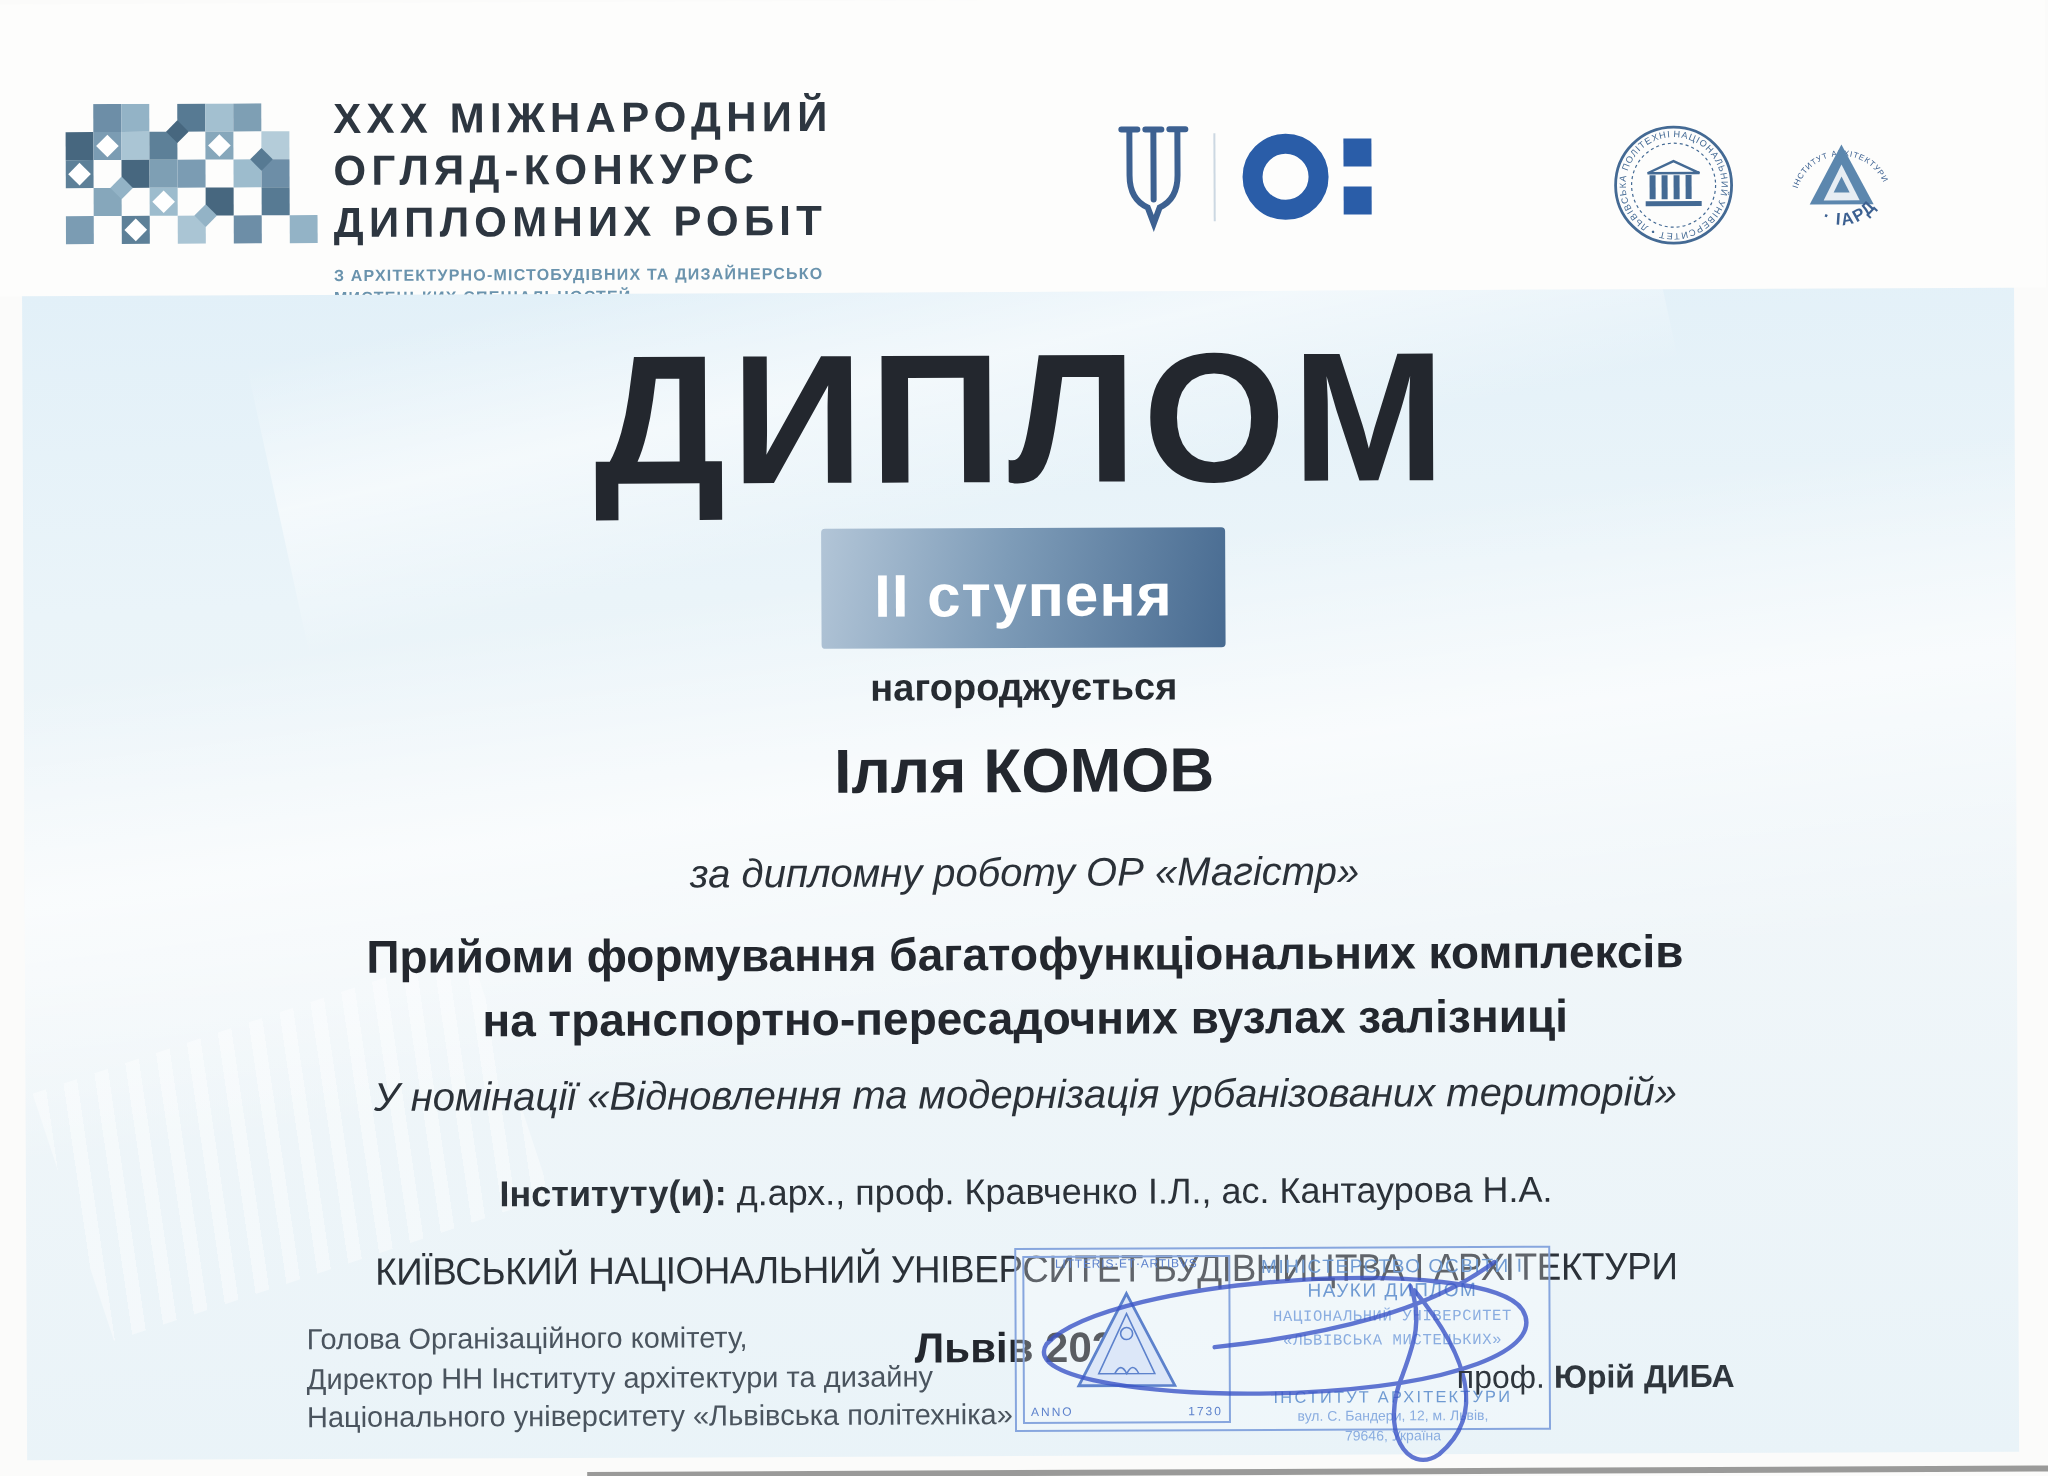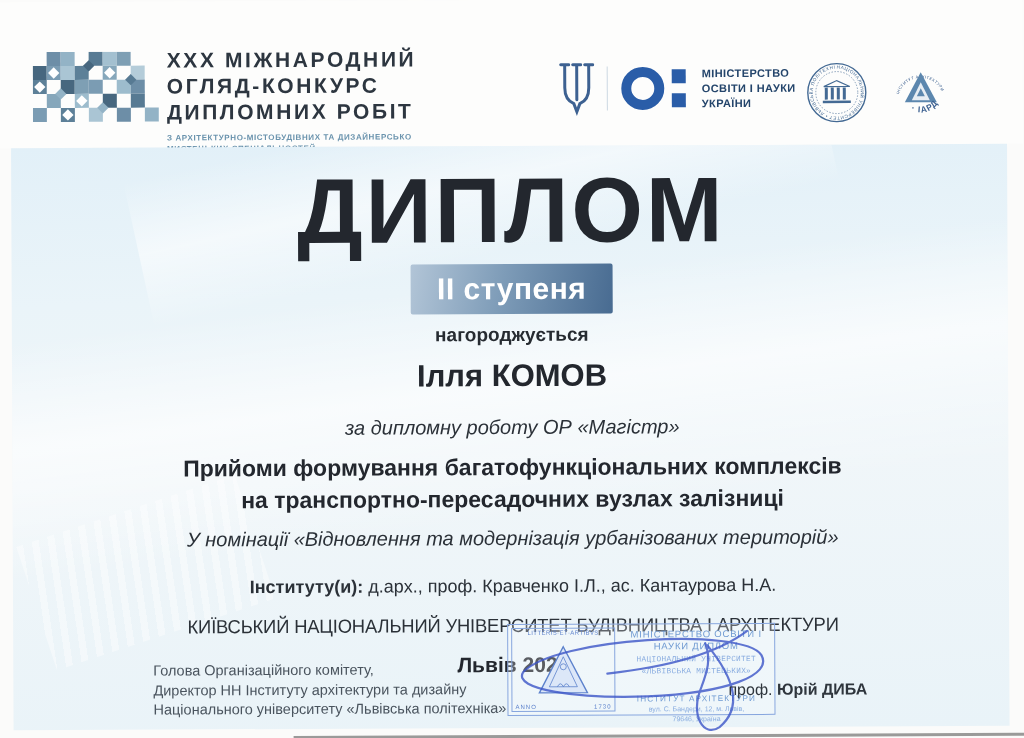--- a/index.html
+++ b/index.html
@@ -33,21 +33,21 @@
     transform:rotate(-7deg);}
   .sheen2{position:absolute;left:120px;top:-40px;width:700px;height:150px;
     background:linear-gradient(180deg,rgba(255,255,255,0),rgba(255,255,255,.55),rgba(255,255,255,0));
     transform:rotate(-12deg);}
   .sketch{position:absolute;left:18px;top:360px;width:230px;height:130px;opacity:.45;
     background:repeating-linear-gradient(100deg,rgba(255,255,255,.9) 0 7px,rgba(230,242,248,0) 7px 16px);
     transform:rotate(-18deg);}
   
   .column{position:absolute;left:0;right:0;top:146px;text-align:center;}
   .big-title{margin-top:18px;font-size:92px;font-weight:bold;letter-spacing:3px;line-height:1;color:#23272e;}
-  .degree-banner{display:inline-block;margin-top:8px;padding:8px 26px 8px;
+  .degree-banner{display:inline-block;margin-top:8px;padding:18px 26px 8px;
     background:linear-gradient(100deg,#b2c5d7 0%,#7e9cb8 45%,#486b91 100%);
     color:#fff;font-size:30px;font-weight:bold;border-radius:2px;letter-spacing:.5px;}
   .awarded{margin-top:10px;font-size:19px;font-weight:bold;color:#262b31;}
   .recipient{margin-top:12px;font-size:31px;font-weight:bold;color:#23272e;}
   .work-type{margin-top:22px;font-size:20px;font-style:italic;color:#2b3138;}
   .thesis{margin-top:12px;font-size:23px;font-weight:bold;line-height:32px;color:#23272e;}
   .nomination{margin-top:12px;font-size:20px;font-style:italic;color:#2b3138;}
   .supervisors{margin-top:26px;font-size:18px;color:#2b3138;}
   .supervisors b{font-weight:bold;}
   .university{margin-top:18px;font-size:19px;letter-spacing:-.2px;color:#2b3138;
@@ -141,25 +141,20 @@
           <path d="M20 5 V39"></path>
           <path d="M4 4 H12 M16 4 H24 M28 4 H36"></path>
         </g>
       </svg>
       <div class="divider"></div>
       <svg width="74" height="52" viewBox="0 0 74 52">
         <circle cx="25" cy="26" r="16.5" fill="none" stroke="#2a5da8" stroke-width="10"></circle>
         <rect x="54" y="7" width="14" height="14" fill="#2a5da8"></rect>
         <rect x="54" y="31" width="14" height="14" fill="#2a5da8"></rect>
       </svg>
-      <div class="ministry-text">
-        <div>МІНІСТЕРСТВО</div>
-        <div>ОСВІТИ І НАУКИ</div>
-        <div>УКРАЇНИ</div>
-      </div>
     </div>
 
     <svg class="seal poly" width="64" height="64" viewBox="0 0 64 64">
       <circle cx="32" cy="32" r="29" fill="none" stroke="#446a94" stroke-width="1.4"></circle>
       <circle cx="32" cy="32" r="21" fill="none" stroke="#446a94" stroke-width=".6" stroke-dasharray="1.5 1.5"></circle>
       <defs>
           <path id="polyArc" d="M32 8 a24 24 0 1 1 -0.01 0"></path>
         </defs>
       <text font-size="4.6" fill="#446a94" letter-spacing=".5">
         <textPath href="#polyArc">НАЦІОНАЛЬНИЙ УНІВЕРСИТЕТ • ЛЬВІВСЬКА ПОЛІТЕХНІКА •</textPath>

